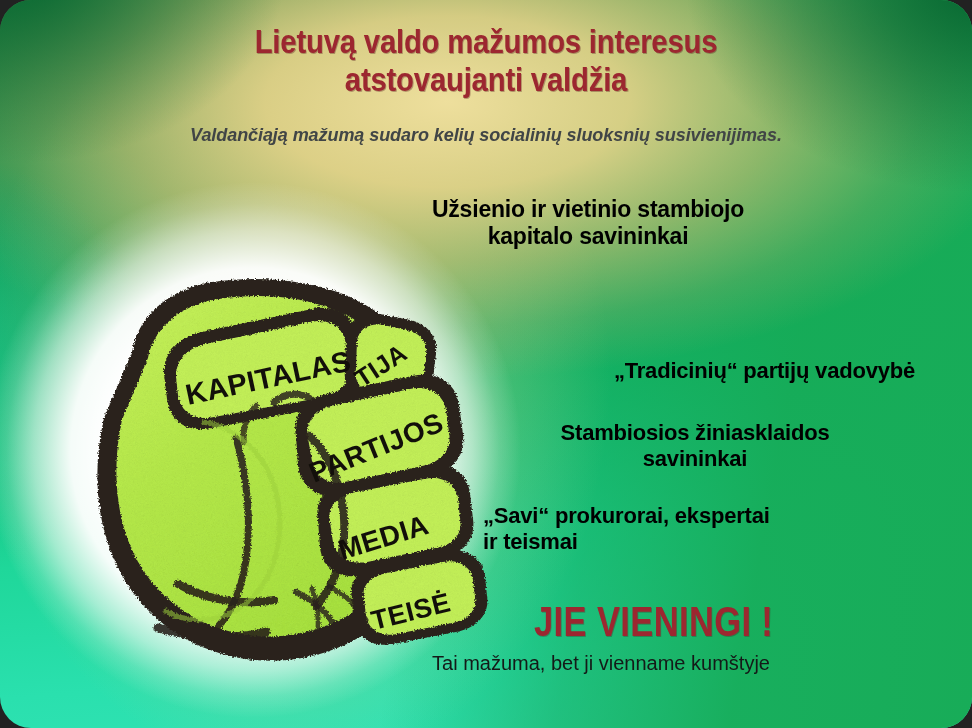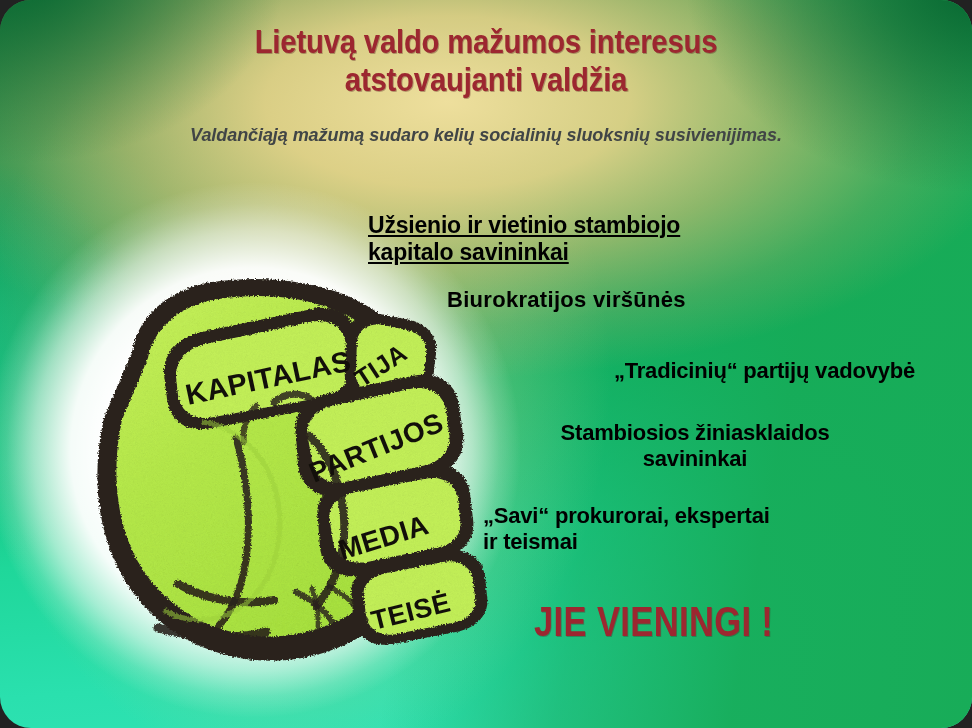--- a/index.html
+++ b/index.html
@@ -106,21 +106,21 @@
 
   
   .list-item {
     position: absolute;
     color: #000;
     font-weight: 700;
     line-height: 1.18;
     letter-spacing: -0.2px;
     white-space: pre-line;
   }
-  .item-1 { left: 368px; top: 212px; width: 440px; font-size: 23px; text-decoration: underline; }
+  .item-1 { left: 368px; top: 196px; width: 440px; text-align: center; font-size: 23px; }
   .item-2 { left: 447px; top: 287px; width: 360px; text-align: left;  font-size: 22px; letter-spacing: 0.3px;}
   .item-3 { left: 455px; top: 358px; width: 460px; text-align: right;  font-size: 22px; }
   .item-4 { left: 485px; top: 420px; width: 420px; text-align: center;font-size: 22px; }
   .item-5 { left: 483px; top: 503px; width: 440px; text-align: left;  font-size: 22px; }
 
   
   .shout {
     position: absolute;
     left: 534px;
     top: 598px;
@@ -286,22 +286,22 @@
       <text class="band-label" x="128" y="165" font-size="29" transform="rotate(-12 128 165)">KAPITALAS</text>
       <text class="band-label" x="302" y="148" font-size="25" transform="rotate(-33 302 148)">TIJA</text>
       <text class="band-label" x="254" y="243" font-size="28" transform="rotate(-22 254 243)">PARTIJOS</text>
       <text class="band-label" x="282" y="320" font-size="28" transform="rotate(-17 282 320)">MEDIA</text>
       <text class="band-label" x="314" y="390" font-size="27" transform="rotate(-14 314 390)">TEISĖ</text>
     </g>
   </svg>
 
   <div class="list-item item-1">Užsienio ir vietinio stambiojo
 kapitalo savininkai</div>
-  <div class="list-item item-2">Biurokratijos  viršūnės</div>
   <div class="list-item item-3">„Tradicinių“ partijų vadovybė</div>
   <div class="list-item item-5">„Savi“ prokurorai, ekspertai
 ir teismai</div>
   <div class="list-item item-4">Stambiosios žiniasklaidos
 savininkai</div>
 
   <div class="shout">JIE VIENINGI !</div>
+  <div class="kicker">Tai mažuma, bet ji vienname kumštyje</div>
 
 </div>
 
 </body></html>

